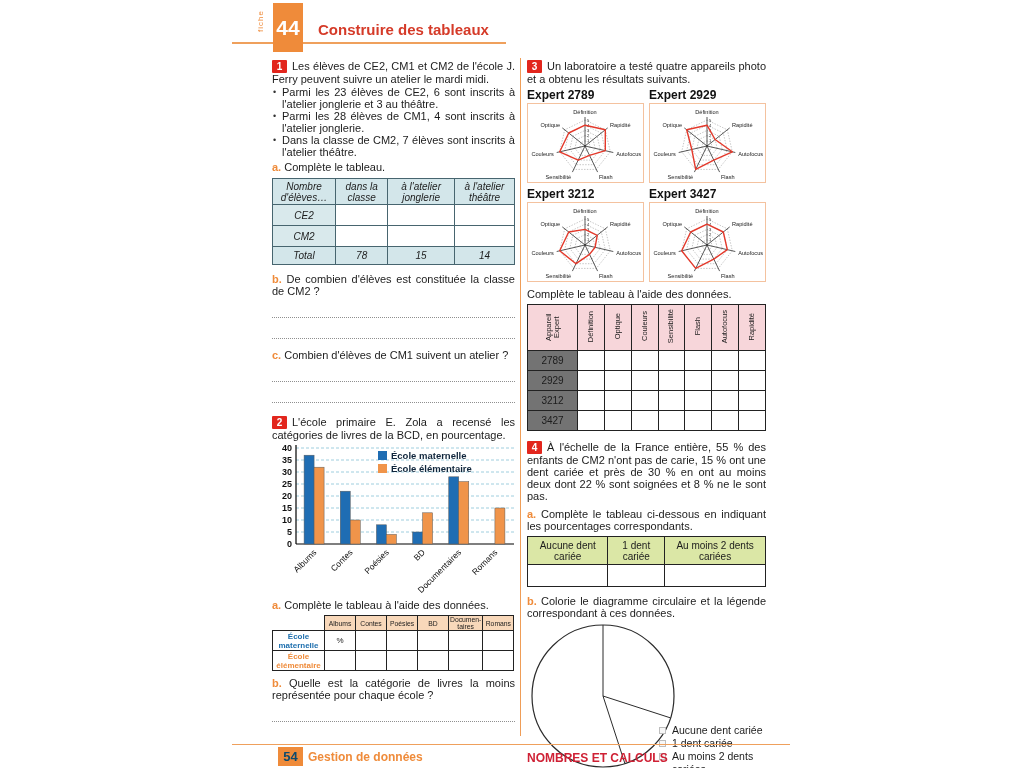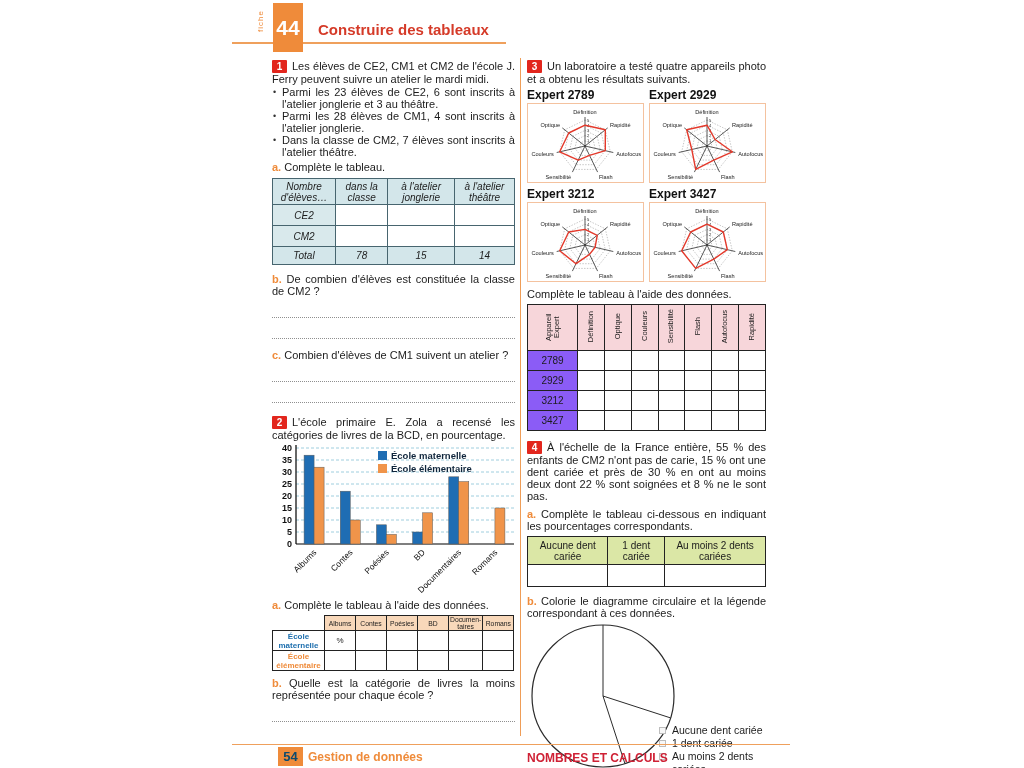--- a/index.html
+++ b/index.html
@@ -46,21 +46,21 @@
   
   .radar-grid { display:flex; flex-wrap:wrap; justify-content:space-between; margin-top:3px; }
   .radar-cell { width:117px; margin-bottom:4px; }
   .radar-title { font-size:12px; font-weight:bold; color:#111; margin-bottom:1px; }
   .radar-frame { width:117px; height:80px; border:1px solid #f4c29f; background:#fff; }
   
   .t3 { border-collapse:collapse; width:100%; margin-top:4px; font-size:10px; }
   .t3 th, .t3 td { border:1.3px solid #222; text-align:center; vertical-align:middle; }
   .t3 th { background:#f7d6da; font-weight:normal; height:46px; }
   .t3 td { height:20px; background:#fff; }
-  .t3 td.rl { background:#8b5cf6; width:50px; }
+  .t3 td.rl { background:#737373; width:50px; }
   .vh { writing-mode:vertical-rl; transform:rotate(180deg); font-size:7.5px; line-height:8px; display:inline-block; max-height:42px; }
   
   .t4 { border-collapse:collapse; width:100%; margin-top:4px; font-size:10px; }
   .t4 th, .t4 td { border:1.3px solid #222; text-align:center; }
   .t4 th { background:#dbe7a6; font-weight:normal; height:28px; line-height:11px; padding:1px 2px; }
   .t4 td { height:22px; background:#fff; }
   
   .pie-block { position:relative; width:239px; height:150px; margin-top:3px; }
   .pie-svg { position:absolute; left:0; top:0; }
   .pie-legend { position:absolute; left:132px; top:102px; width:108px; }

